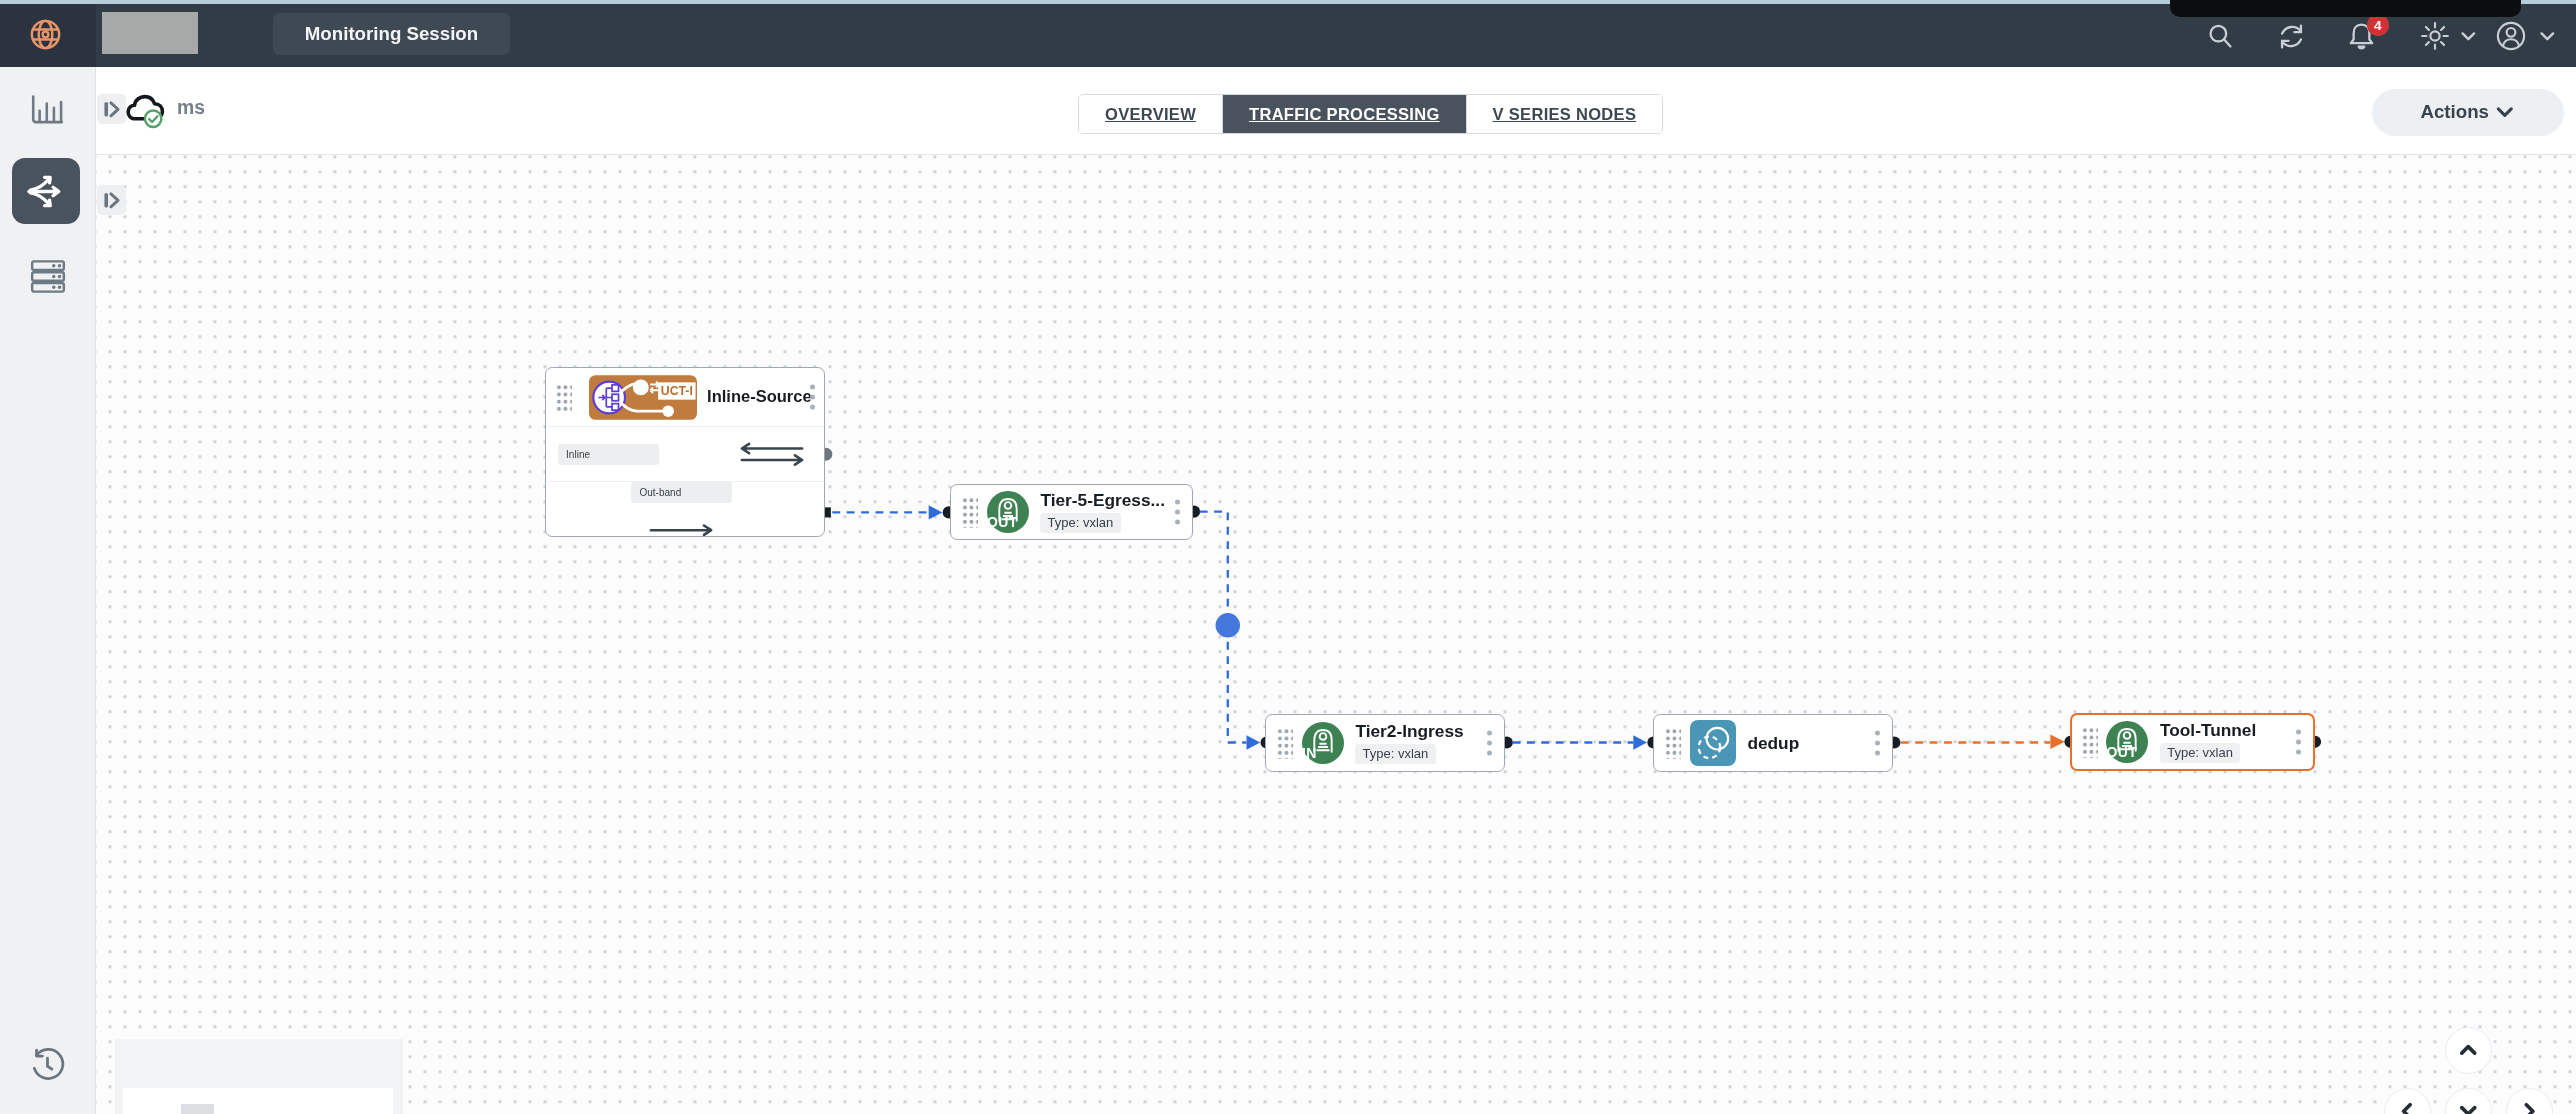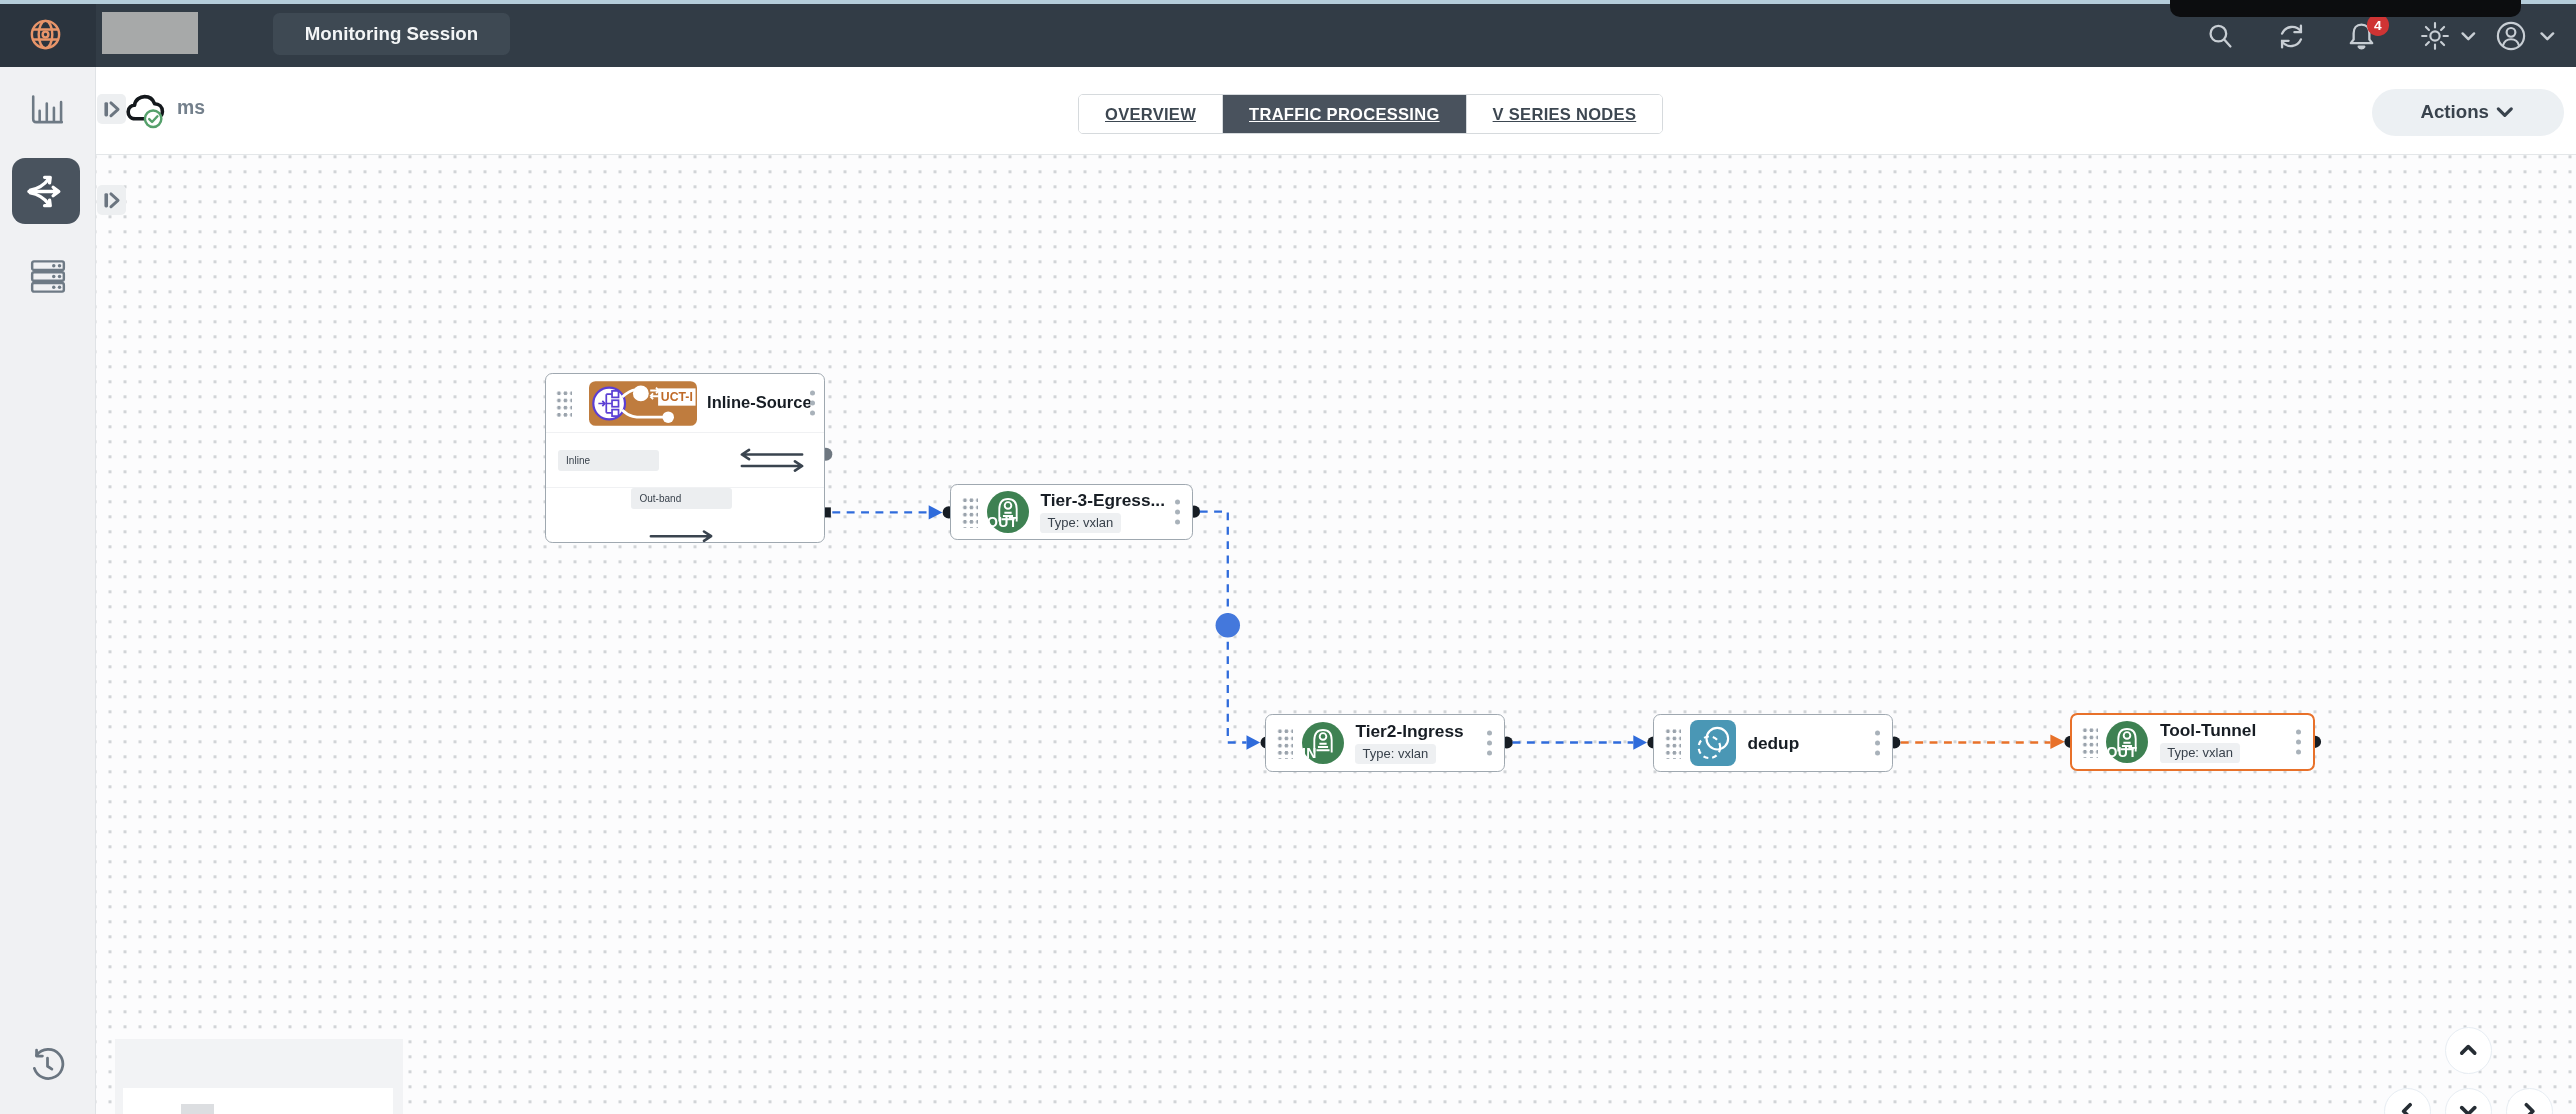--- a/index.html
+++ b/index.html
@@ -54,21 +54,21 @@
   .tunnel-icon { width:42px; height:42px; border-radius:50%; background:#3e8152; position:relative; flex:0 0 42px; margin-right:11.5px; }
   .tunnel-icon svg { position:absolute; left:0; top:0; }
   .tunnel-dir { position:absolute; left:0; right:0; bottom:2.9px; text-align:left; color:#fff; font-size:14px; font-weight:700; letter-spacing:0.4px; }
   .node-title { font-size:17.3px; font-weight:700; color:#171d24; line-height:1.05; white-space:nowrap; }
   .type-pill { display:inline-block; margin-top:3.6px; background:#eef0f2; border-radius:3.6px; padding:2.2px 7.2px;
     font-size:13px; color:#39424c; }
   .kebab { position:absolute; right:11.5px; top:50%; transform:translateY(-50%); width:5.8px; display:flex; flex-direction:column; gap:5px; }
   .kebab i { width:5px; height:5px; border-radius:50%; background:#a9b2ba; }
 
   
-  #node-inline-source { left:449px; top:212px; width:280px; height:170px;margin-top:6px; }
+  #node-inline-source { left:449px; top:212px; width:280px; height:170px; }
   #is-header { left:0; top:0; width:100%; height:59px; display:flex; align-items:center; padding-left:8.6px; position:relative; border-bottom:1.4px solid #f0f1f3; }
   .is-row { position:absolute; left:0; width:100%; height:55px; display:flex; align-items:center; padding:0 18.7px 0 11.5px; justify-content:space-between; }
   #is-row1 { top:59px; border-bottom:1.4px solid #f0f1f3; }
   #is-row2 { top:114px;flex-direction:column; }
   .row-pill { background:#eceef0; border-radius:2.9px; width:101px; padding:5px 8.6px; font-size:10px; color:#39424c; }
   #uct-icon { width:108px; height:45px; margin:0 10px 0 8.6px; flex:0 0 108px; }
 
   
   #minimap { left:19.4px; top:884px; width:288px; height:76px; background:#f2f3f5; z-index:4; }
   #minimap-view { position:absolute; left:8px; top:49px; width:270px; height:27px; background:#ffffff; }
@@ -302,21 +302,21 @@
       <div class="drag-handle"></div>
       <div class="tunnel-icon">
         <svg width="42" height="42" viewBox="0 0 58 58" fill="none" stroke="#fff" stroke-width="2.6" stroke-linejoin="round">
           <path d="M17 42 V25 Q17 11 29 11 Q41 11 41 25 V42"></path>
           <circle cx="29" cy="20" r="4.6"></circle>
           <path d="M24 30 H34 M22 34.5 H36 M20 39 H38"></path>
         </svg>
         <span class="tunnel-dir">OUT</span>
       </div>
       <div>
-        <div class="node-title">Tier-3-Egress...</div>
+        <div class="node-title">Tier-5-Egress...</div>
         <span class="type-pill">Type: vxlan</span>
       </div>
       <div class="kebab">
           <i></i>
           <i></i>
           <i></i>
         </div>
     </div>
   </div>
 

